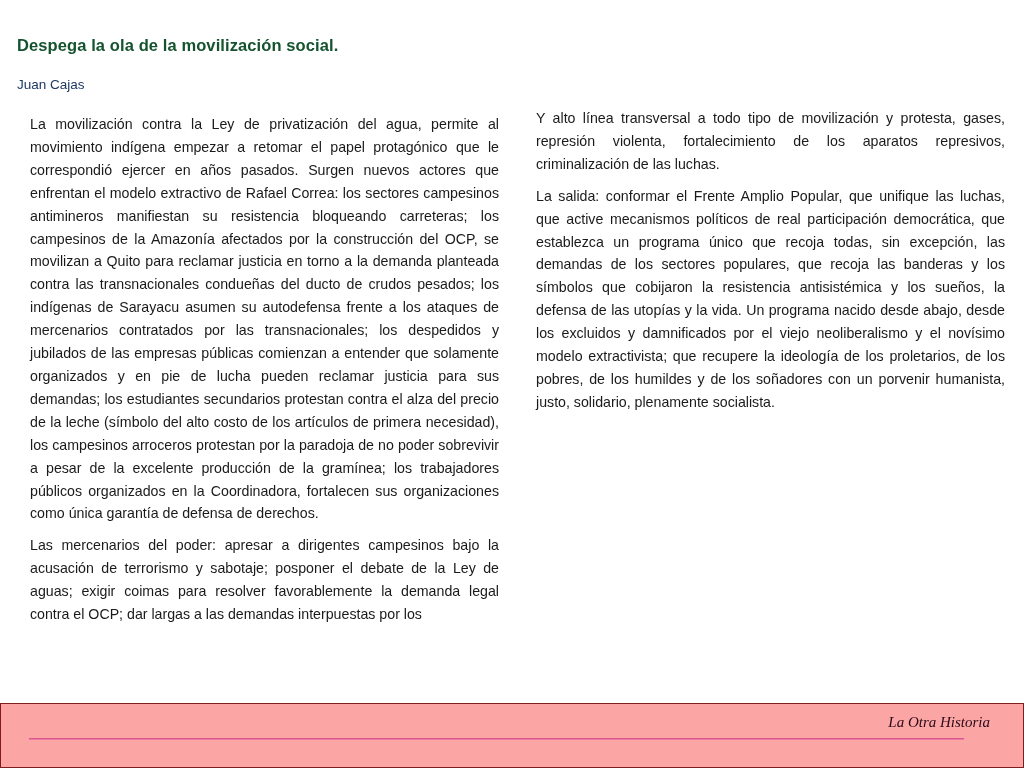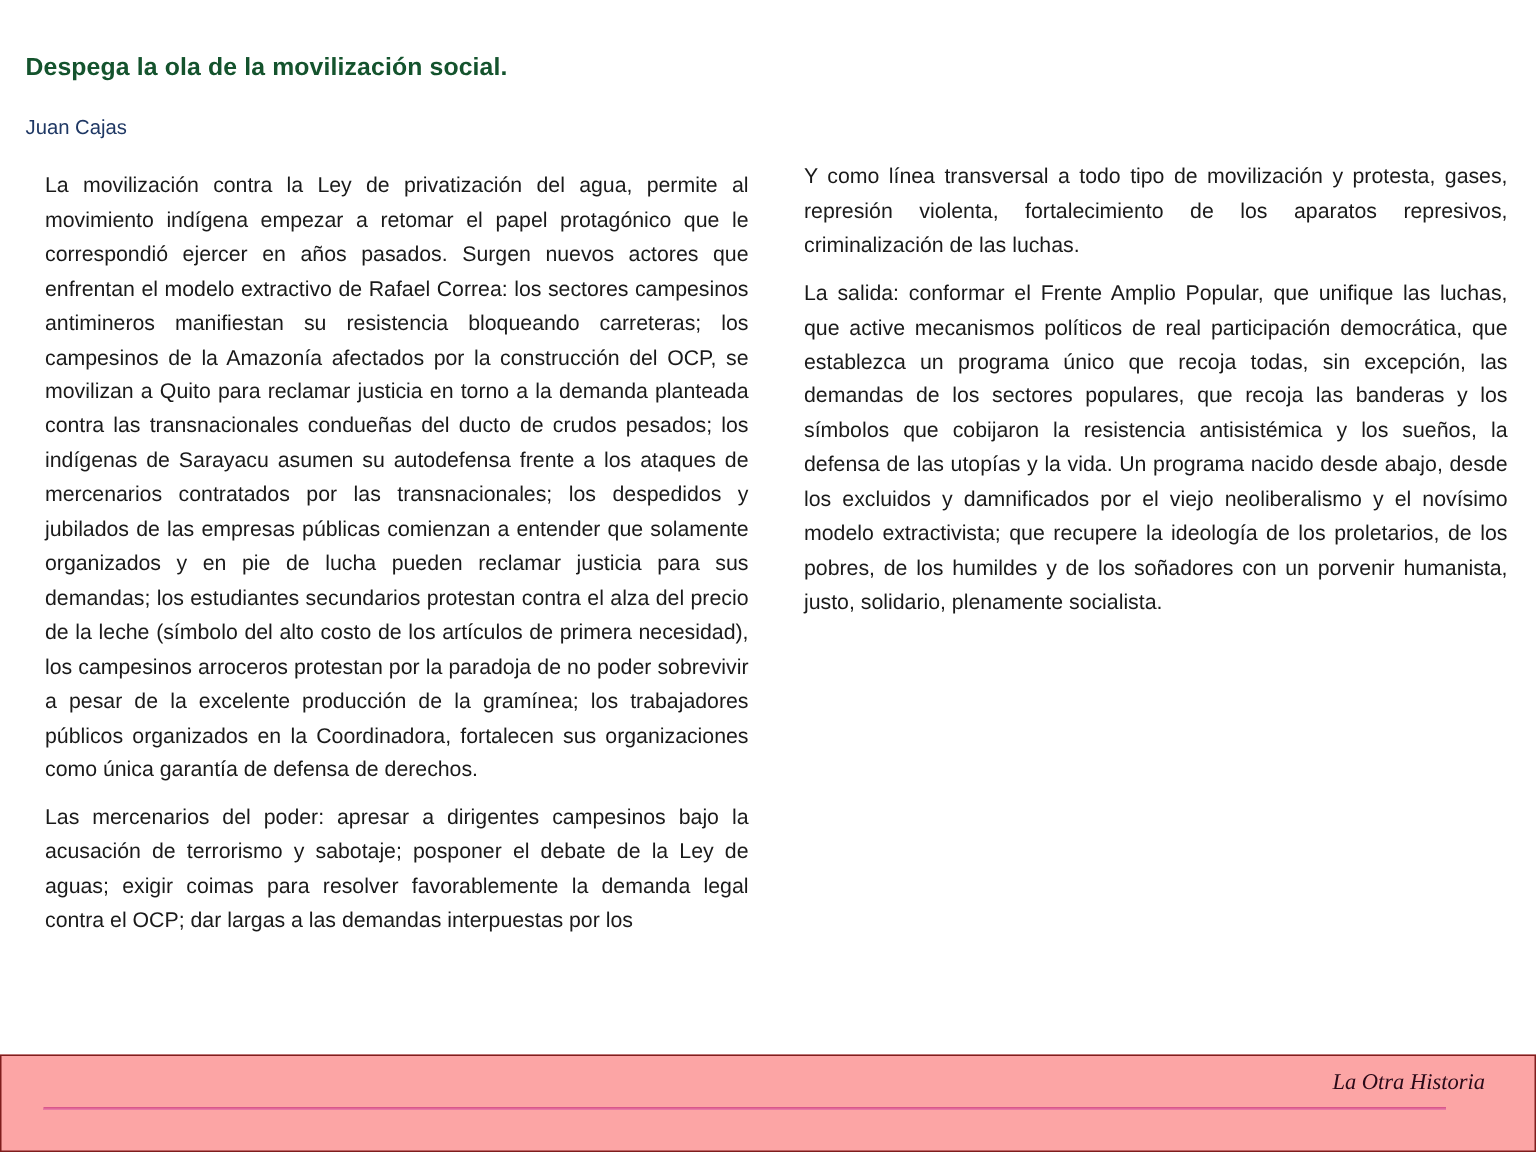--- a/index.html
+++ b/index.html
@@ -89,20 +89,20 @@
 
 <h1 class="title">Despega la ola de la movilización social.</h1>
 <h2 class="author">Juan Cajas</h2>
 
 <div class="col col-left">
   <p>La movilización contra la Ley de privatización del agua, permite al movimiento indígena empezar a retomar el papel protagónico que le correspondió ejercer en años pasados. Surgen nuevos actores que enfrentan el modelo extractivo de Rafael Correa: los sectores campesinos antimineros manifiestan su resistencia bloqueando carreteras; los campesinos de la Amazonía afectados por la construcción del OCP, se movilizan a Quito para reclamar justicia en torno a la demanda planteada contra las transnacionales condueñas del ducto de crudos pesados; los indígenas de Sarayacu asumen su autodefensa frente a los ataques de mercenarios contratados por las transnacionales;  los despedidos y  jubilados de las empresas públicas comienzan a entender que solamente organizados y en pie de lucha pueden reclamar justicia para sus demandas; los estudiantes secundarios protestan contra el alza del precio de la leche (símbolo del alto costo de los artículos de primera necesidad), los campesinos arroceros protestan por la paradoja de no poder sobrevivir a pesar de la excelente producción de la gramínea; los trabajadores públicos organizados en la Coordinadora, fortalecen sus organizaciones como única garantía de defensa de derechos.</p>
   <p class="last-left">Las mercenarios del poder: apresar a dirigentes campesinos bajo la acusación de terrorismo y sabotaje; posponer el debate de la Ley de aguas; exigir coimas para resolver favorablemente la demanda legal contra el OCP; dar largas a las demandas interpuestas por los</p>
 </div>
 
 <div class="col col-right">
-  <p>Y como línea transversal a todo tipo de movilización y protesta, gases, represión violenta, fortalecimiento de los aparatos represivos, criminalización de las luchas.</p>
+  <p>Y alto línea transversal a todo tipo de movilización y protesta, gases, represión violenta, fortalecimiento de los aparatos represivos, criminalización de las luchas.</p>
   <p>La salida: conformar el Frente Amplio Popular, que unifique las luchas, que active mecanismos políticos de real participación democrática, que establezca un programa único que recoja todas, sin excepción, las demandas de los sectores populares, que recoja las banderas y los símbolos que cobijaron la resistencia antisistémica y los sueños, la defensa de las utopías y la vida. Un programa nacido desde abajo, desde los excluidos y damnificados por el viejo neoliberalismo y el novísimo modelo extractivista; que recupere la ideología de los proletarios, de los pobres, de los humildes y de los soñadores con un porvenir humanista, justo, solidario, plenamente socialista.</p>
 </div>
 
 <div class="footer">
   <span class="footer-brand">La Otra Historia</span>
   <div class="footer-line"></div>
 </div>
 
 </body></html>

